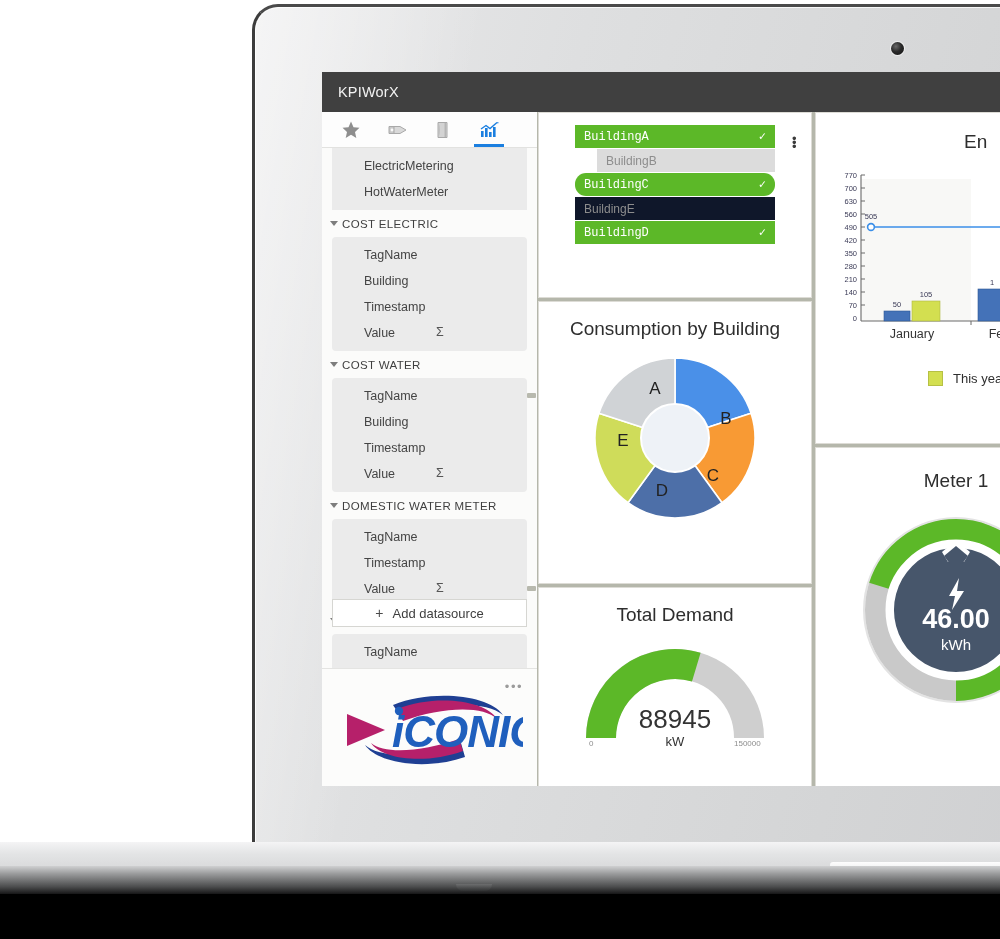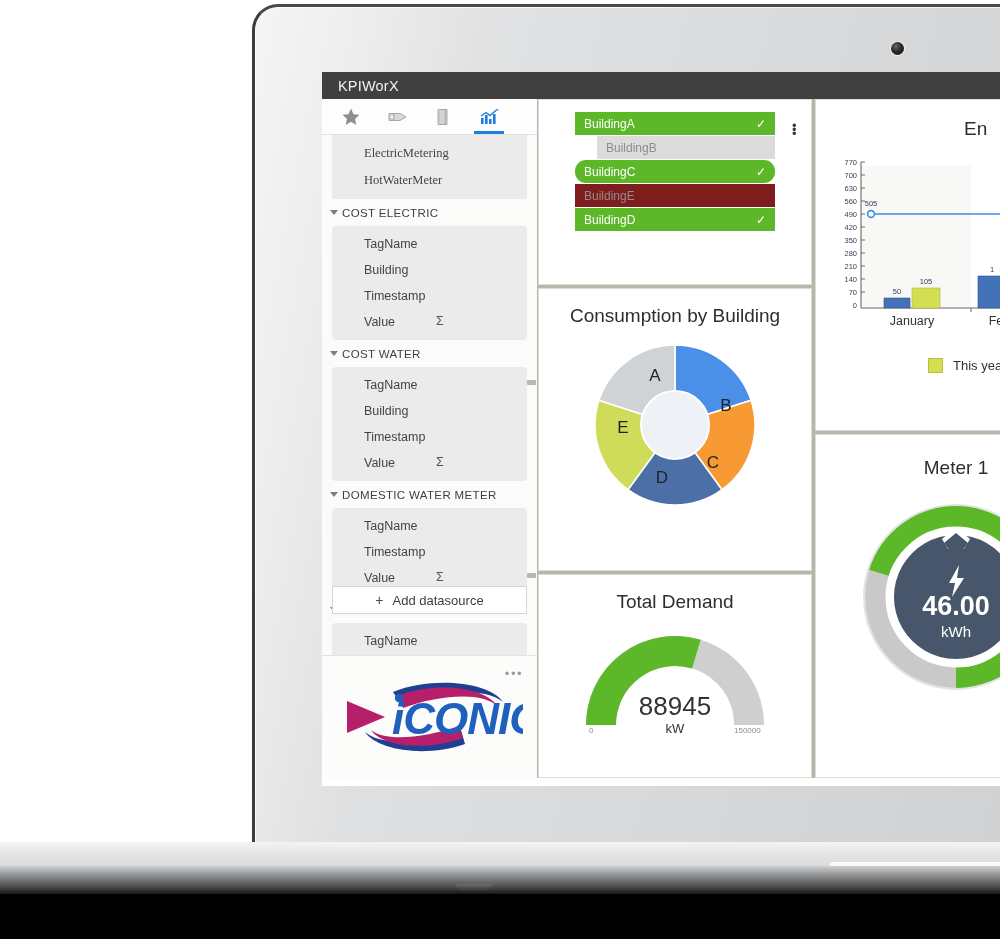--- a/index.html
+++ b/index.html
@@ -69,21 +69,21 @@
 
   
   #screen {
     position: absolute;
     left: 322px; top: 72px;
     width: 678px; height: 714px;
     background: #fff;
     overflow: hidden;
   }
   #titlebar {
-    height: 27px; width: 100%;
+    height: 40px; width: 100%;
     background: #404040;
     color: #f2f2f2;
     display: flex; align-items: center;
     padding-left: 16px;
     font-size: 14.5px;
     letter-spacing: .2px;
   }
   #app-body { display: flex; height: 679px; width: 100%; background:#fff; }
 
   
@@ -131,21 +131,21 @@
     border-left:4px solid transparent;
     border-right:4px solid transparent;
     border-top:5px solid #7d7d7d;
   }
   .group-box {
     background: #ebebeb;
     border-radius: 4px;
     margin: 0 10px;
     padding: 5px 0;
   }
-  .group-box.partial { border-radius: 4px 4px 0 0; font-family: Liberation Serif, serif; }
+  .group-box.partial { border-radius: 4px 4px 0 0; }
   .field {
     font-size: 12.5px;
     color: #444;
     padding: 6px 0 6px 32px;
     position: relative;
     cursor: pointer;
   }
   .field .sigma {
     position:absolute; left: 104px; top: 5px;
     font-size: 12.5px; color:#555;
@@ -206,21 +206,21 @@
 
   
   #card-name { height: 186px; }
   #name-list { margin: 12px 36px 0 36px; }
   .name-row {
     height: 23px; margin-bottom: 1px;
     display:flex; align-items:center; justify-content:space-between;
     padding: 0 9px;
     font-size: 12px;
   }
-  .name-row.on { background:#5cb828; color:#fff; }
+  .name-row.on { background:#5cb828; color:#fff;font-family:Liberation Mono, monospace; }
   .name-row.off { background:#dcdcdc; color:#8d8d8d; }
   .name-row .tick { font-size: 12px; }
 
   
   #card-donut { height: 283px; }
   #donut-wrap { display:flex; justify-content:center; margin-top: 12px; }
 
   
   #card-demand { flex:1 1 auto; }
   #gauge-wrap { display:flex; justify-content:center; margin-top: 14px; position:relative;}
@@ -420,21 +420,21 @@
                 <span class="tick">✓</span>
               </div>
               <div class="name-row off" style="background: rgb(220, 220, 220); color: rgb(141, 141, 141); margin-left: 22px;">
                 <span>BuildingB</span>
                 <span class="tick"></span>
               </div>
               <div class="name-row on" style="background: rgb(92, 184, 40); color: rgb(255, 255, 255); border-radius: 11px;">
                 <span>BuildingC</span>
                 <span class="tick">✓</span>
               </div>
-              <div class="name-row off" style="background: #7f1d1d; color: rgb(141, 141, 141);">
+              <div class="name-row off" style="background: #0f172a; color: rgb(141, 141, 141);">
                 <span>BuildingE</span>
                 <span class="tick"></span>
               </div>
               <div class="name-row on" style="background: rgb(92, 184, 40); color: rgb(255, 255, 255);">
                 <span>BuildingD</span>
                 <span class="tick">✓</span>
               </div>
             </div>
           </div>
 

